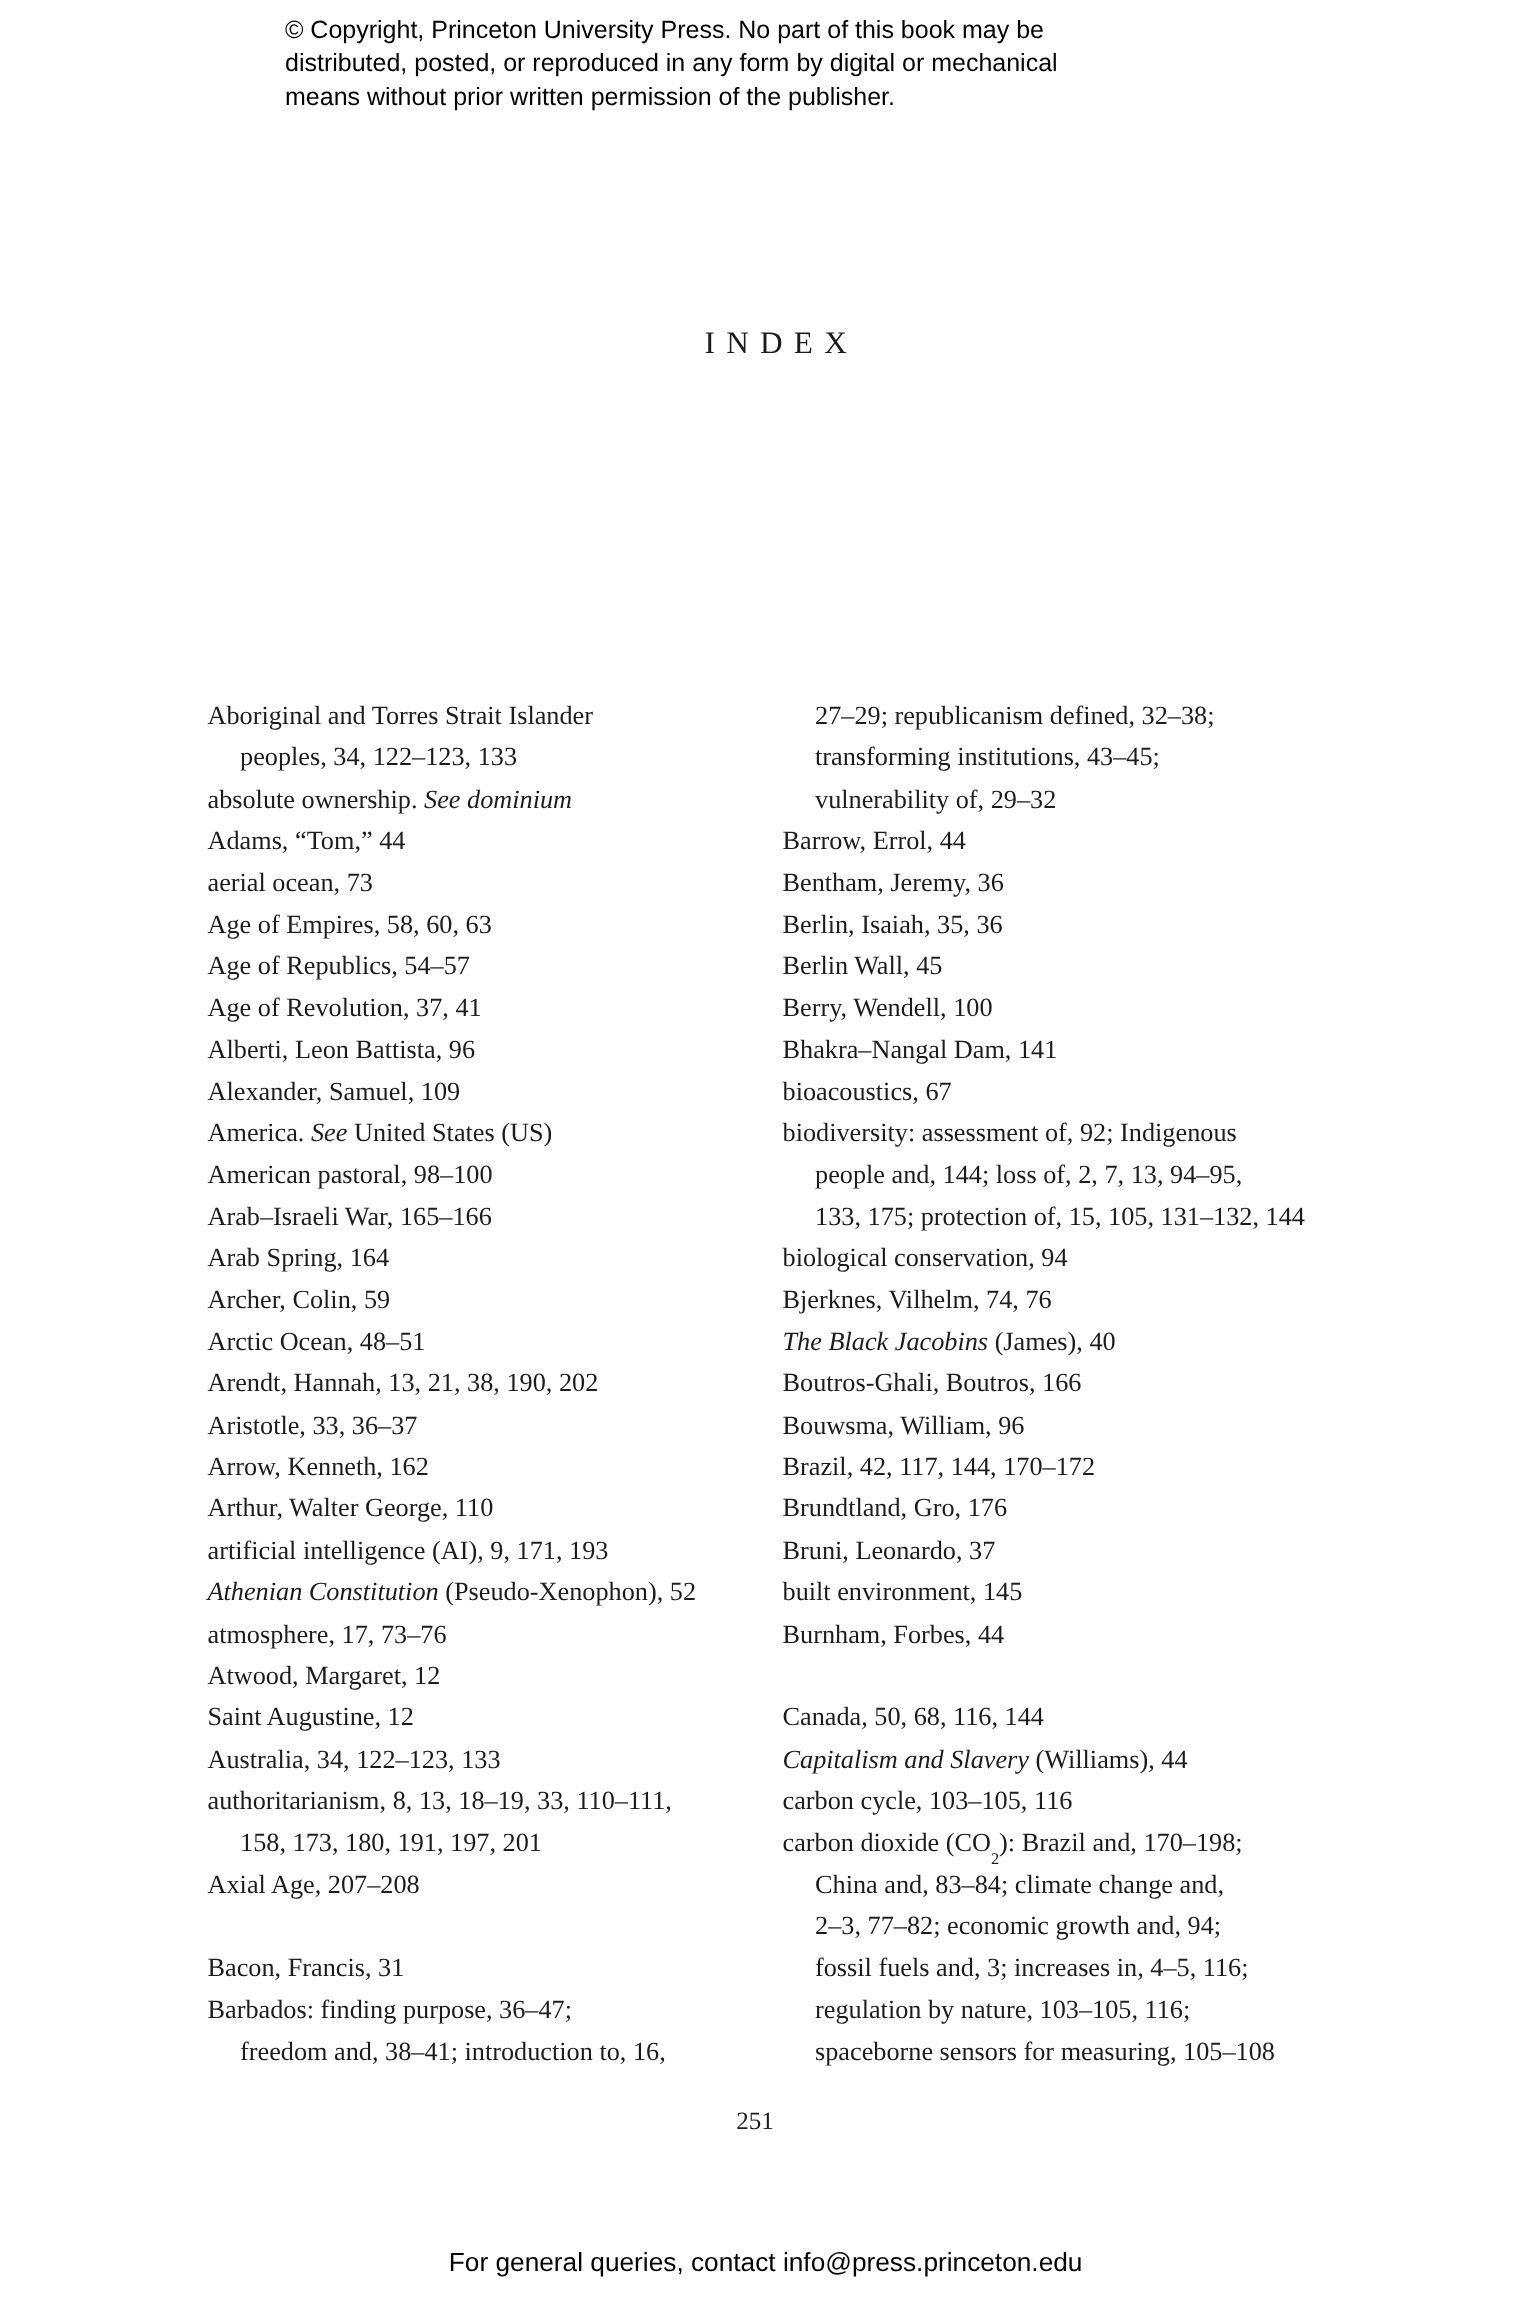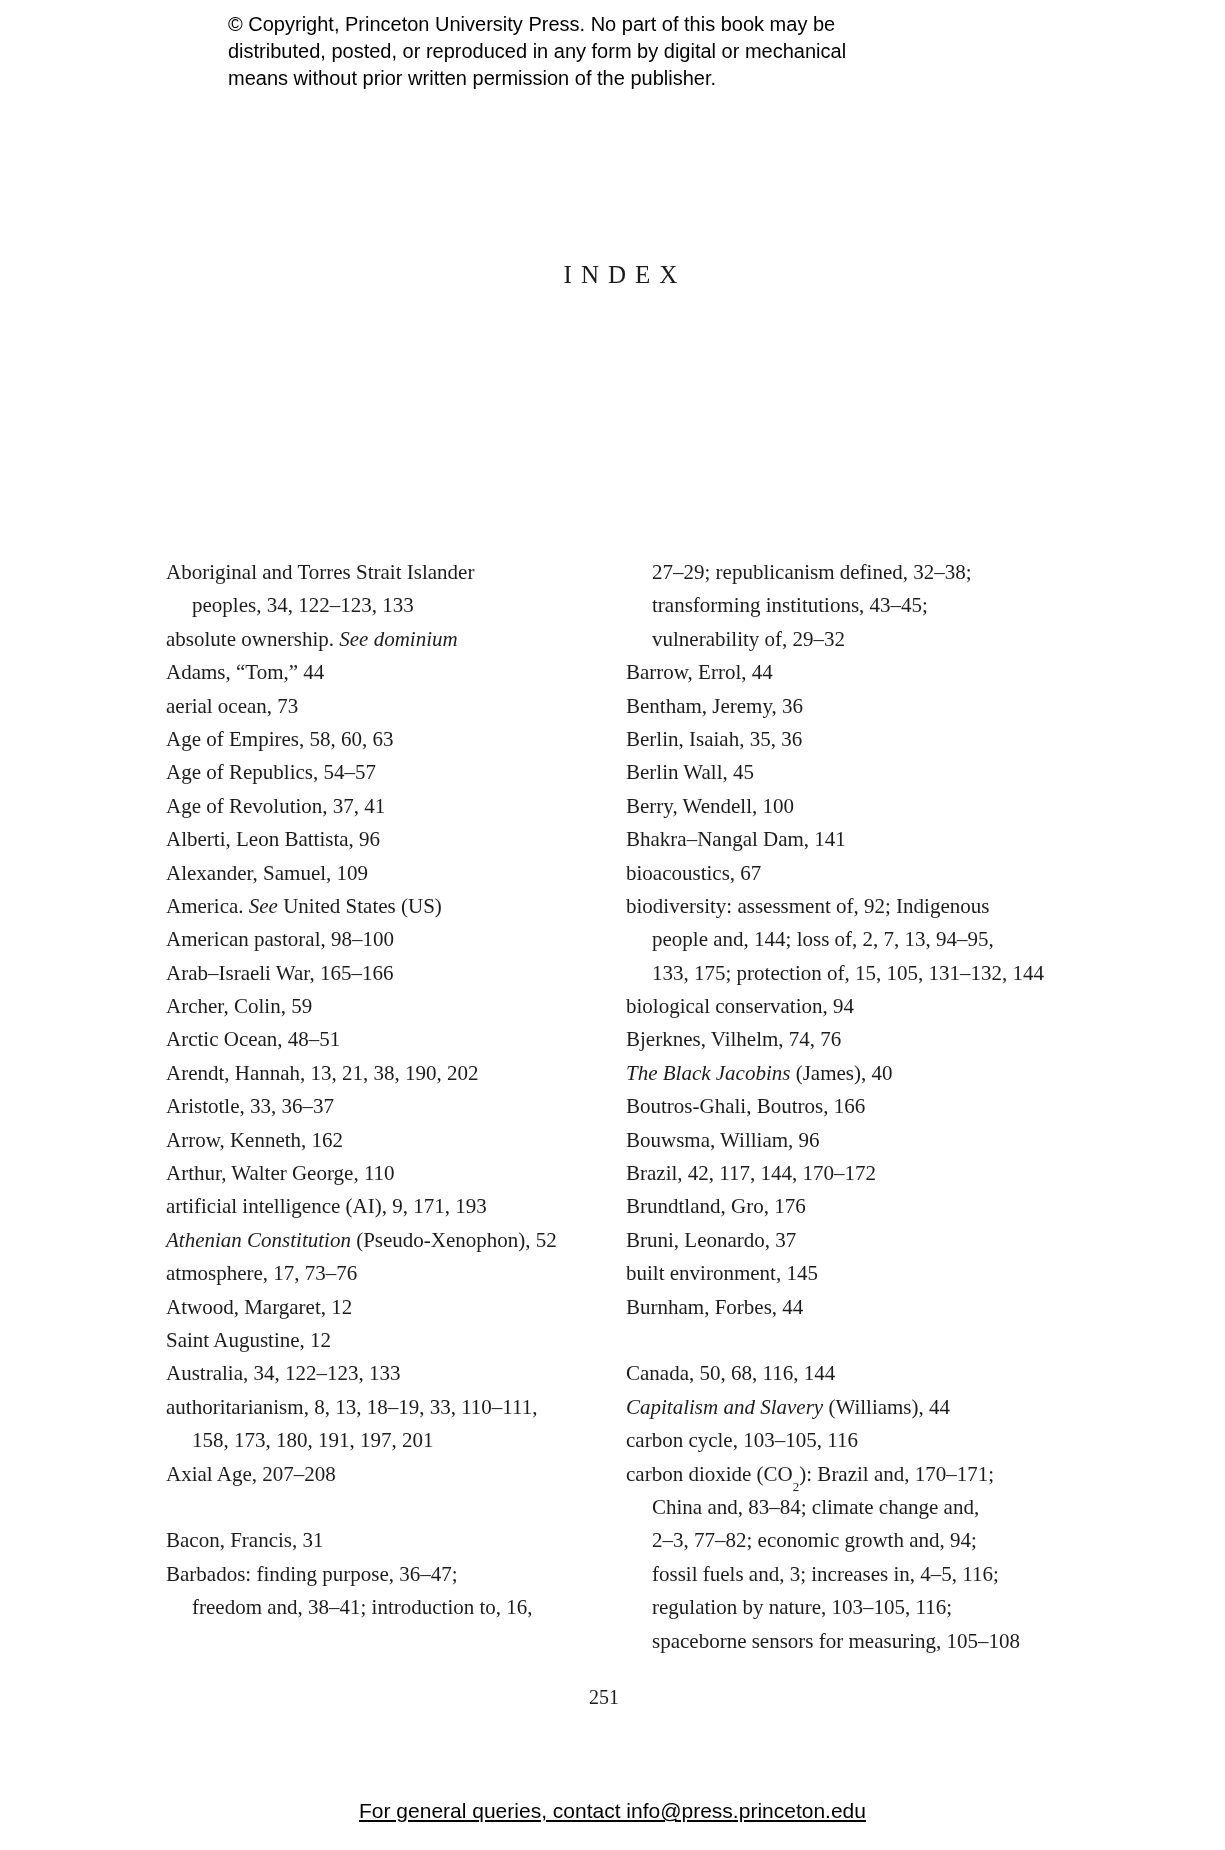--- a/index.html
+++ b/index.html
@@ -73,21 +73,20 @@
   }
   .footer {
     position: absolute;
     left: 0;
     top: 1799px;
     width: 1225px;
     text-align: center;
     font-family: "Liberation Sans", sans-serif;
     font-size: 21px;
     color: #000000;
-    text-decoration: underline;
   }
 </style>
 </head>
 <body>
 
 <div class="copyright">
   <div>© Copyright, Princeton University Press. No part of this book may be</div>
   <div>distributed, posted, or reproduced in any form by digital or mechanical</div>
   <div>means without prior written permission of the publisher.</div>
 </div>
@@ -102,20 +101,21 @@
       <div class="index-line"><span>Adams, “Tom,” 44</span></div>
       <div class="index-line"><span>aerial ocean, 73</span></div>
       <div class="index-line"><span>Age of Empires, 58, 60, 63</span></div>
       <div class="index-line"><span>Age of Republics, 54–57</span></div>
       <div class="index-line"><span>Age of Revolution, 37, 41</span></div>
       <div class="index-line"><span>Alberti, Leon Battista, 96</span></div>
       <div class="index-line"><span>Alexander, Samuel, 109</span></div>
       <div class="index-line"><span>America. </span><span class="it">See</span><span> United States (US)</span></div>
       <div class="index-line"><span>American pastoral, 98–100</span></div>
       <div class="index-line"><span>Arab–Israeli War, 165–166</span></div>
+      <div class="index-line"><span>Arab Spring, 164</span></div>
       <div class="index-line"><span>Archer, Colin, 59</span></div>
       <div class="index-line"><span>Arctic Ocean, 48–51</span></div>
       <div class="index-line"><span>Arendt, Hannah, 13, 21, 38, 190, 202</span></div>
       <div class="index-line"><span>Aristotle, 33, 36–37</span></div>
       <div class="index-line"><span>Arrow, Kenneth, 162</span></div>
       <div class="index-line"><span>Arthur, Walter George, 110</span></div>
       <div class="index-line"><span>artificial intelligence (AI), 9, 171, 193</span></div>
       <div class="index-line"><span class="it">Athenian Constitution</span><span> (Pseudo-Xenophon), 52</span></div>
       <div class="index-line"><span>atmosphere, 17, 73–76</span></div>
       <div class="index-line"><span>Atwood, Margaret, 12</span></div>
@@ -150,21 +150,21 @@
       <div class="index-line"><span>Bouwsma, William, 96</span></div>
       <div class="index-line"><span>Brazil, 42, 117, 144, 170–172</span></div>
       <div class="index-line"><span>Brundtland, Gro, 176</span></div>
       <div class="index-line"><span>Bruni, Leonardo, 37</span></div>
       <div class="index-line"><span>built environment, 145</span></div>
       <div class="index-line"><span>Burnham, Forbes, 44</span></div>
       <div class="index-line blank"></div>
       <div class="index-line"><span>Canada, 50, 68, 116, 144</span></div>
       <div class="index-line"><span class="it">Capitalism and Slavery</span><span> (Williams), 44</span></div>
       <div class="index-line"><span>carbon cycle, 103–105, 116</span></div>
-      <div class="index-line"><span>carbon dioxide (CO</span><sub>2</sub><span>): Brazil and, 170–171;</span></div>
+      <div class="index-line"><span>carbon dioxide (CO</span><sub>2</sub><span>): Brazil and, 170–198;</span></div>
       <div class="index-line indent"><span>China and, 83–84; climate change and,</span></div>
       <div class="index-line indent"><span>2–3, 77–82; economic growth and, 94;</span></div>
       <div class="index-line indent"><span>fossil fuels and, 3; increases in, 4–5, 116;</span></div>
       <div class="index-line indent"><span>regulation by nature, 103–105, 116;</span></div>
       <div class="index-line indent"><span>spaceborne sensors for measuring, 105–108</span></div>
     </div>
 </div>
 
 <div class="page-number">251</div>
 

